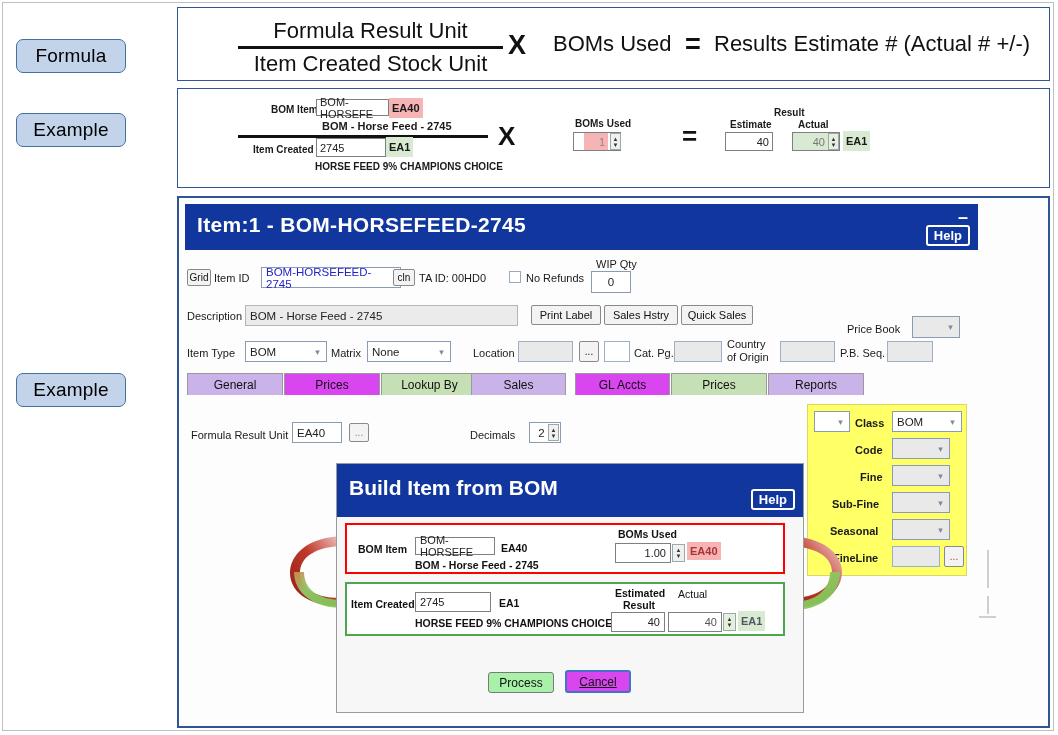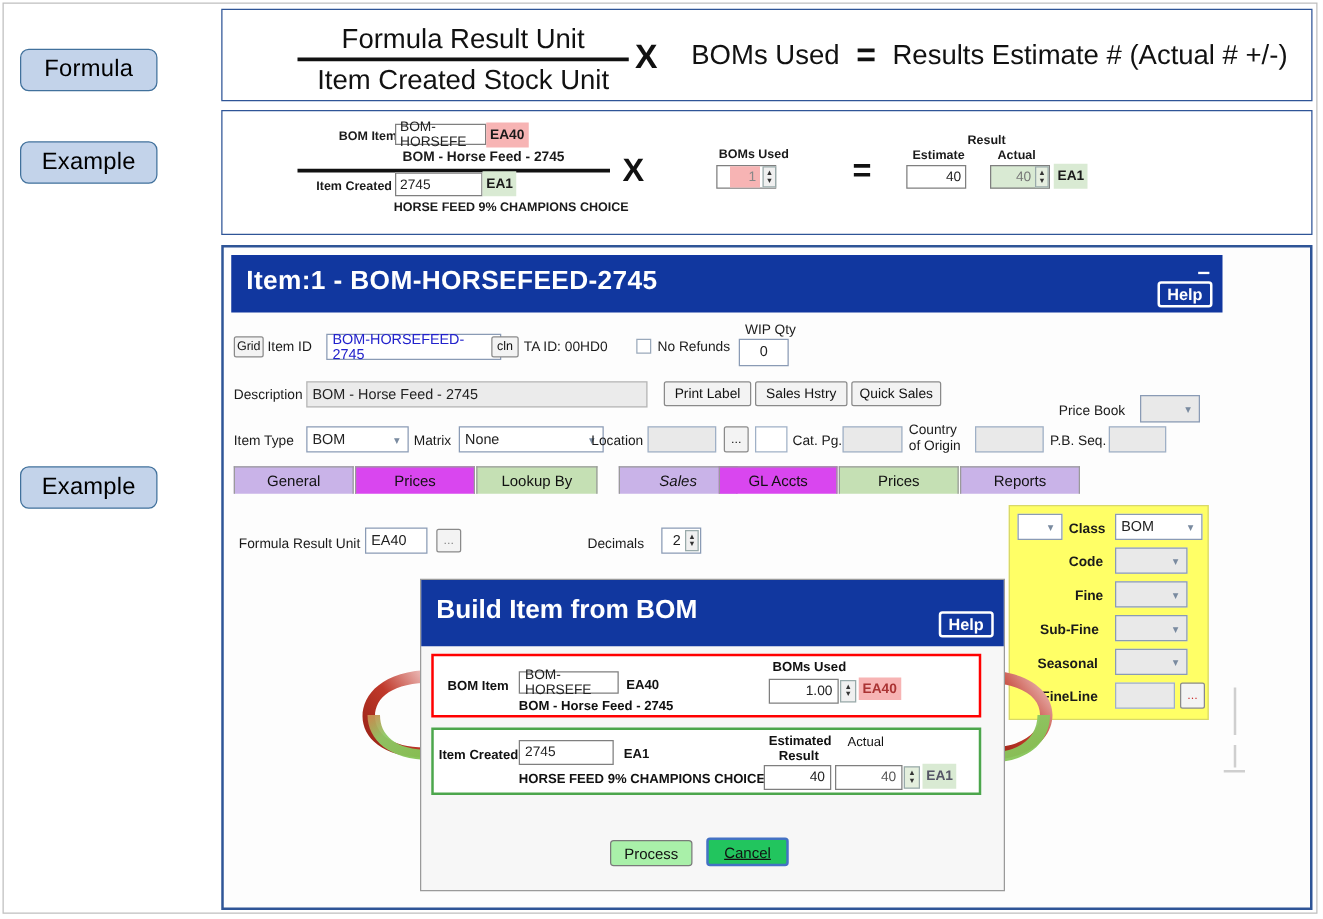--- a/index.html
+++ b/index.html
@@ -148,21 +148,21 @@
   .dinput{
     position:absolute; border:1px solid #7f7f7f; background:#fff;
     font-size:11px; color:#222; display:flex; align-items:center; padding:0 4px;
   }
   .dinput.right{ justify-content:flex-end; }
   .procbtn{
     position:absolute; background:#a9f0a9; border:1px solid #7a7a7a; border-radius:3px;
     font-size:12px; color:#111; display:flex; align-items:center; justify-content:center;
   }
   .cancbtn{
-    position:absolute; background:#22c55e; border:2px solid #4472c4; border-radius:3px;
+    position:absolute; background:#d946ef; border:2px solid #4472c4; border-radius:3px;
     font-size:12px; color:#111; display:flex; align-items:center; justify-content:center;
   }
   .arrowsvg{ position:absolute; }
   .scrollmark{ position:absolute; background:#cfcfcf; }
   u{ text-decoration:underline; }
 </style>
 </head>
 <body>
 
 <div class="page-border"></div>
@@ -255,21 +255,21 @@
   <div class="fsel disabled" style="left:733px; top:118px; width:48px; height:22px;">
       <span class="arrow">▾</span>
     </div>
 
   <div class="flabel" style="left:8px; top:149px;">Item Type</div>
   <div class="fsel" style="left:66px; top:143px; width:82px; height:21px;">
     <span>BOM</span>
     <span class="arrow">▾</span>
   </div>
   <div class="flabel" style="left:152px; top:149px;">Matrix</div>
-  <div class="fsel" style="left:188px; top:143px; width:116px; height:21px;">
+  <div class="fsel" style="left:188px; top:143px; width:84px; height:21px;">
     <span>None</span>
     <span class="arrow">▾</span>
   </div>
   <div class="flabel" style="left:294px; top:149px;">Location</div>
   <div class="fgray" style="left:339px; top:143px; width:55px; height:21px;"></div>
   <div class="fbtn" style="left:400px; top:143px; width:20px; height:21px; font-size:10px;">
     <span>...</span>
   </div>
   <div class="fgray" style="left:425px; top:143px; width:26px; height:21px; background:#fff;"></div>
   <div class="flabel" style="left:455px; top:149px;">Cat. Pg.</div>
@@ -283,21 +283,21 @@
   <div id="tabs-container">
       <div class="tab tab-purple" style="left: 8px; top: 175px; width: 96px;">
         <span>General</span>
       </div>
       <div class="tab tab-blue" style="left: 105px; top: 175px; width: 96px;">
         <span>Prices</span>
       </div>
       <div class="tab tab-green" style="left: 202px; top: 175px; width: 97px;">
         <span>Lookup By</span>
       </div>
-      <div class="tab tab-purple" style="left: 316px; top: 175px; width: 95px; font-style: italic;">
+      <div class="tab tab-purple" style="left: 292px; top: 175px; width: 95px;">
         <span>Sales</span>
       </div>
       <div class="tab tab-blue" style="left: 396px; top: 175px; width: 95px;">
         <span>GL Accts</span>
       </div>
       <div class="tab tab-green" style="left: 492px; top: 175px; width: 96px;">
         <span>Prices</span>
       </div>
       <div class="tab tab-purple" style="left: 589px; top: 175px; width: 96px;">
         <span>Reports</span>

